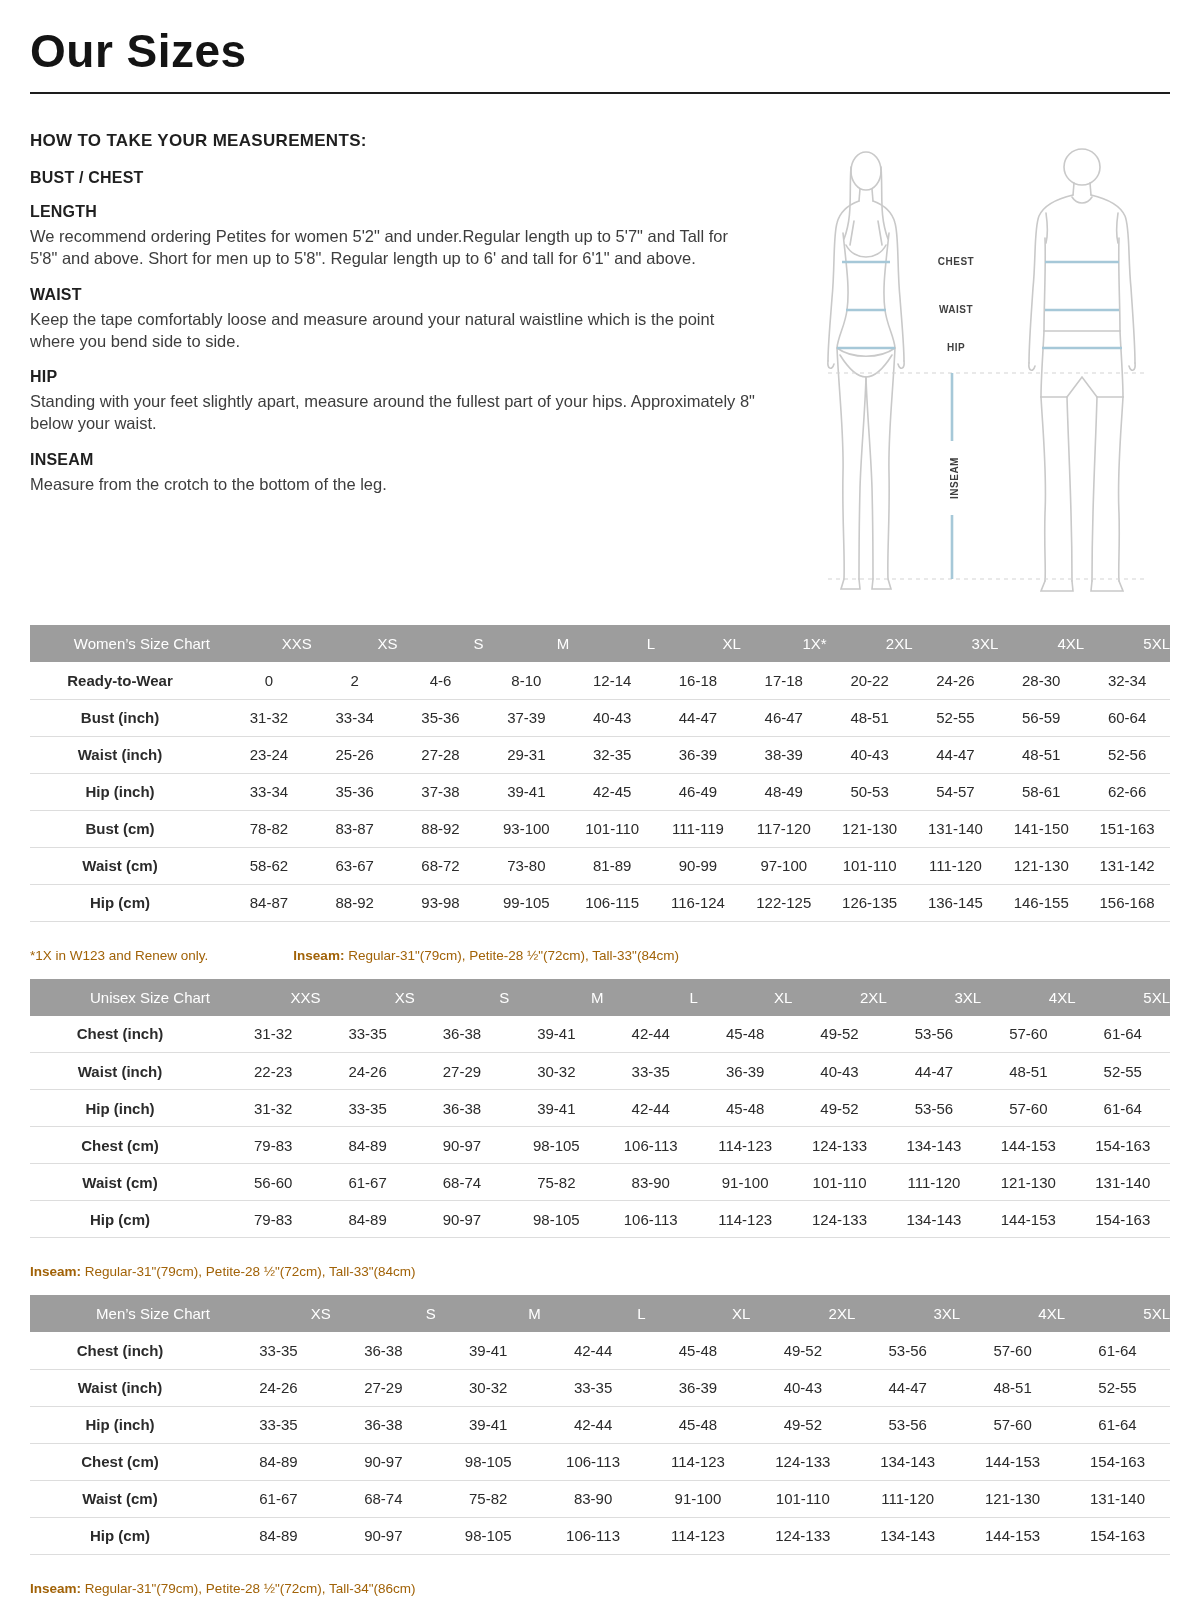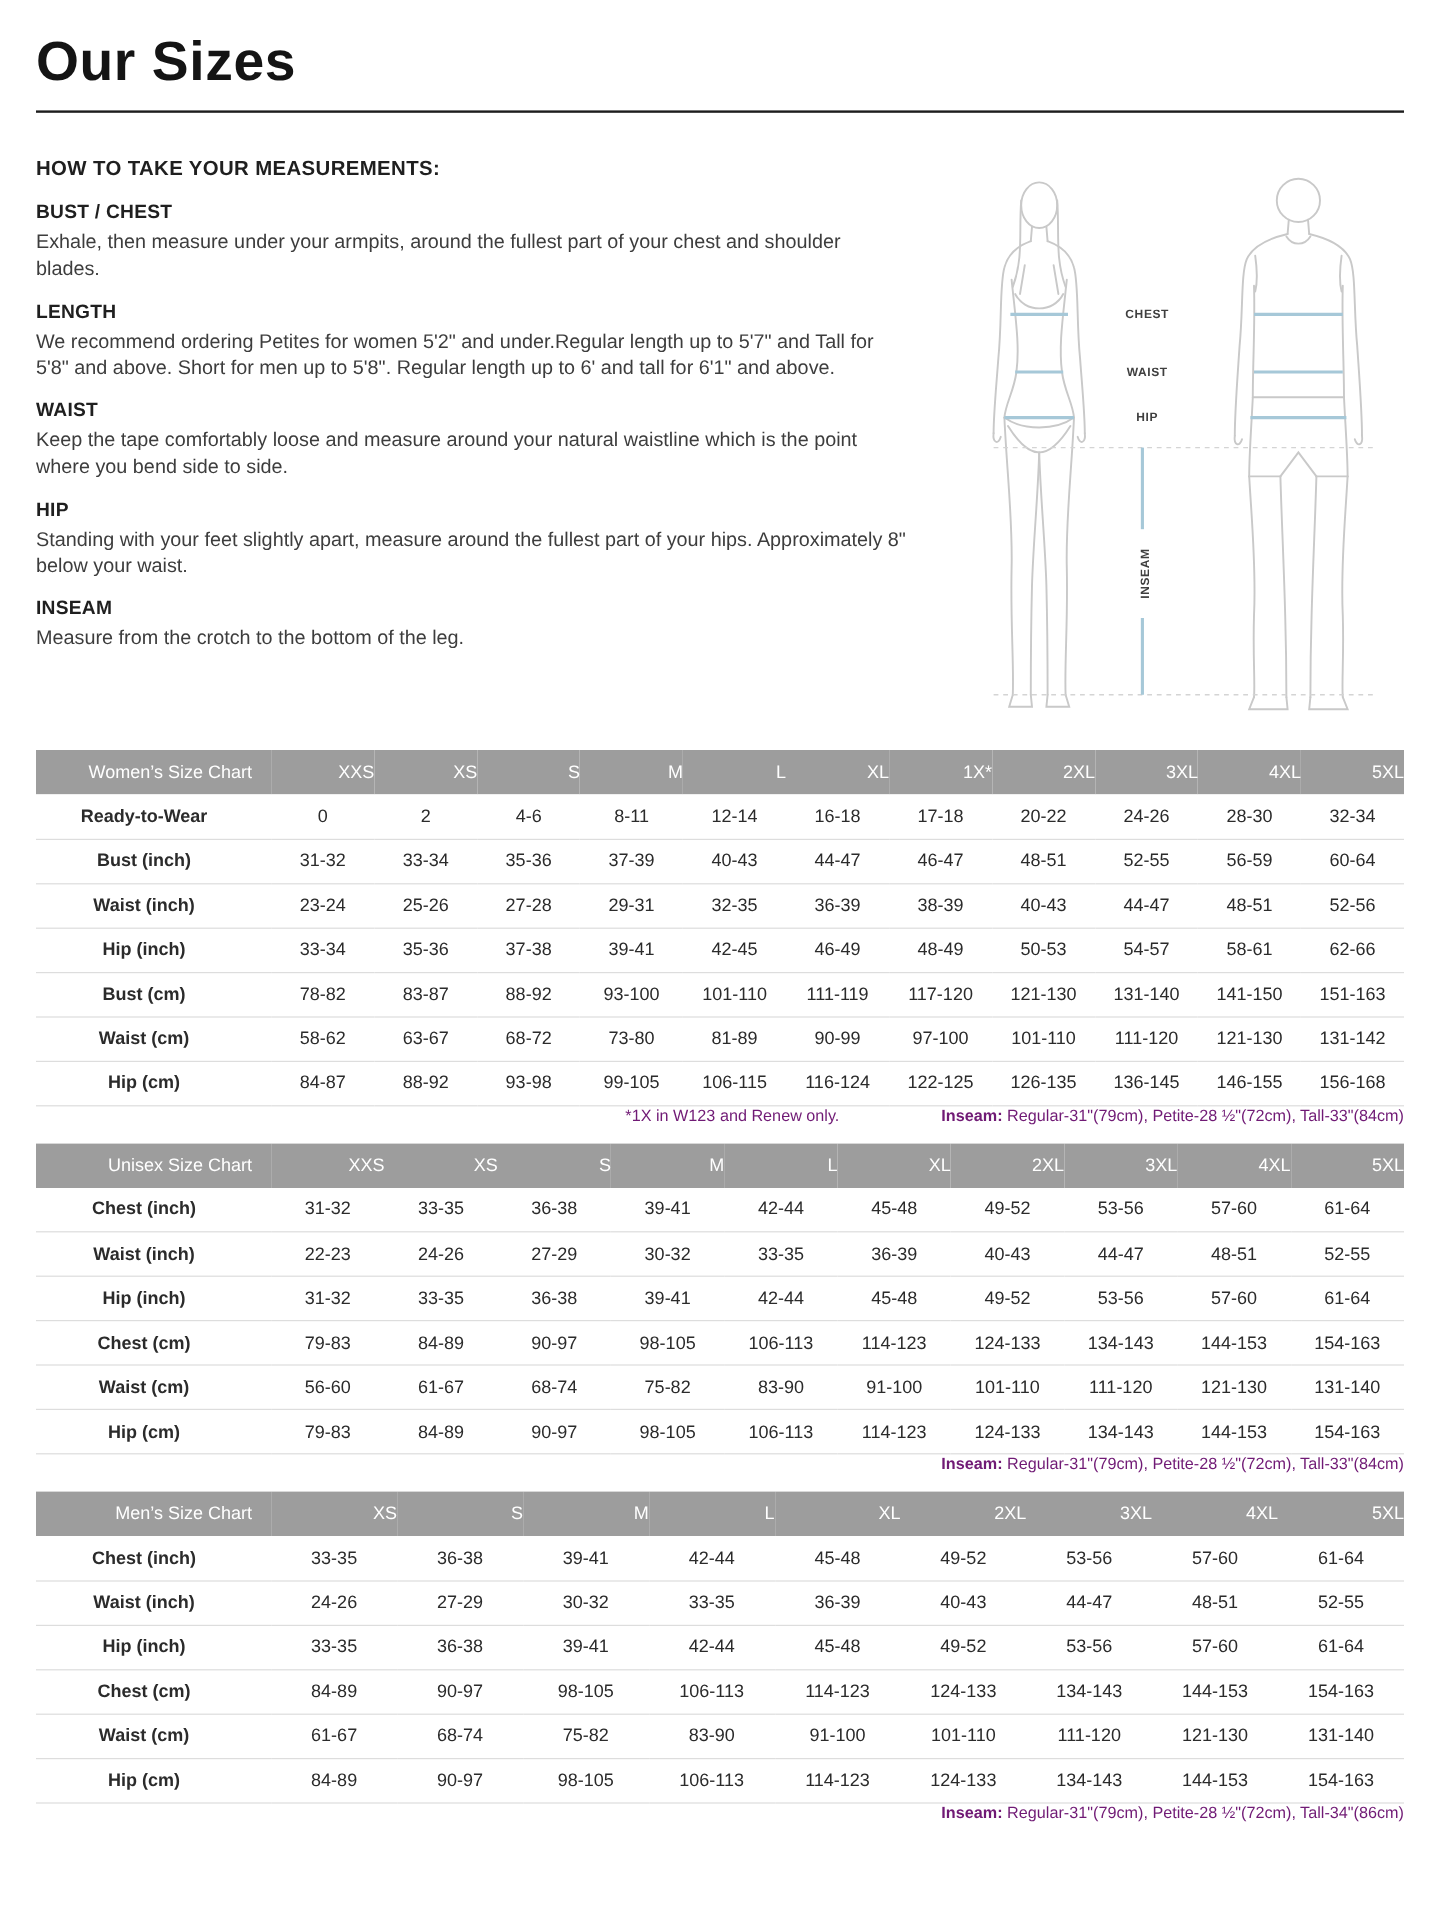--- a/index.html
+++ b/index.html
@@ -37,40 +37,39 @@
     font-size:15px; color:#2b2b2b; text-align:center; height:37px;
     border-bottom:1px solid #dddddd; background:#ffffff;
   }
   td.row-label {
     width:196px; text-align:right; padding-right:16px;
     font-weight:bold; color:#151515; font-size:15.5px;
   }
   td.hl { background:var(--highlight-bg, #f1f1f1); }
 
   .footnotes {
-    display:flex; justify-content:flex-end; gap:85px;
-    font-size:13.5px; color:#701a75; margin-top:0; margin-bottom:16px;
+    display:flex; justify-content:flex-start; gap:85px;
+    font-size:13.5px; color:#a16207; margin-top:26px; margin-bottom:16px;
   }
   .footnotes b { font-weight:bold; }
 </style>
 </head>
 <body>
 
 <div class="page">
 
   <h1 class="page-title">Our Sizes</h1>
   <hr class="title-rule">
 
   <div class="top-area">
     <div class="instructions">
       <h2>HOW TO TAKE YOUR MEASUREMENTS:</h2>
 
       <div class="m-section">
         <h3>BUST / CHEST</h3>
-        <p>Exhale, then measure under your armpits, around the fullest part of your chest and shoulder blades.</p>
       </div>
       <div class="m-section">
         <h3>LENGTH</h3>
         <p>We recommend ordering Petites for women 5'2" and under.Regular length up to 5'7" and Tall for 5'8" and above. Short for men up to 5'8". Regular length up to 6' and tall for 6'1" and above.</p>
       </div>
       <div class="m-section">
         <h3>WAIST</h3>
         <p>Keep the tape comfortably loose and measure around your natural waistline which is the point where you bend side to side.</p>
       </div>
       <div class="m-section">
@@ -182,21 +181,21 @@
               <th>4XL</th>
               <th>5XL</th>
             </tr>
           </thead>
           <tbody>
             <tr>
               <td class="row-label">Ready-to-Wear</td>
               <td>0</td>
               <td>2</td>
               <td>4-6</td>
-              <td>8-11</td>
+              <td>8-10</td>
               <td>12-14</td>
               <td>16-18</td>
               <td class="hl">17-18</td>
               <td>20-22</td>
               <td>24-26</td>
               <td>28-30</td>
               <td>32-34</td>
             </tr>
             <tr>
               <td class="row-label">Bust (inch)</td>

